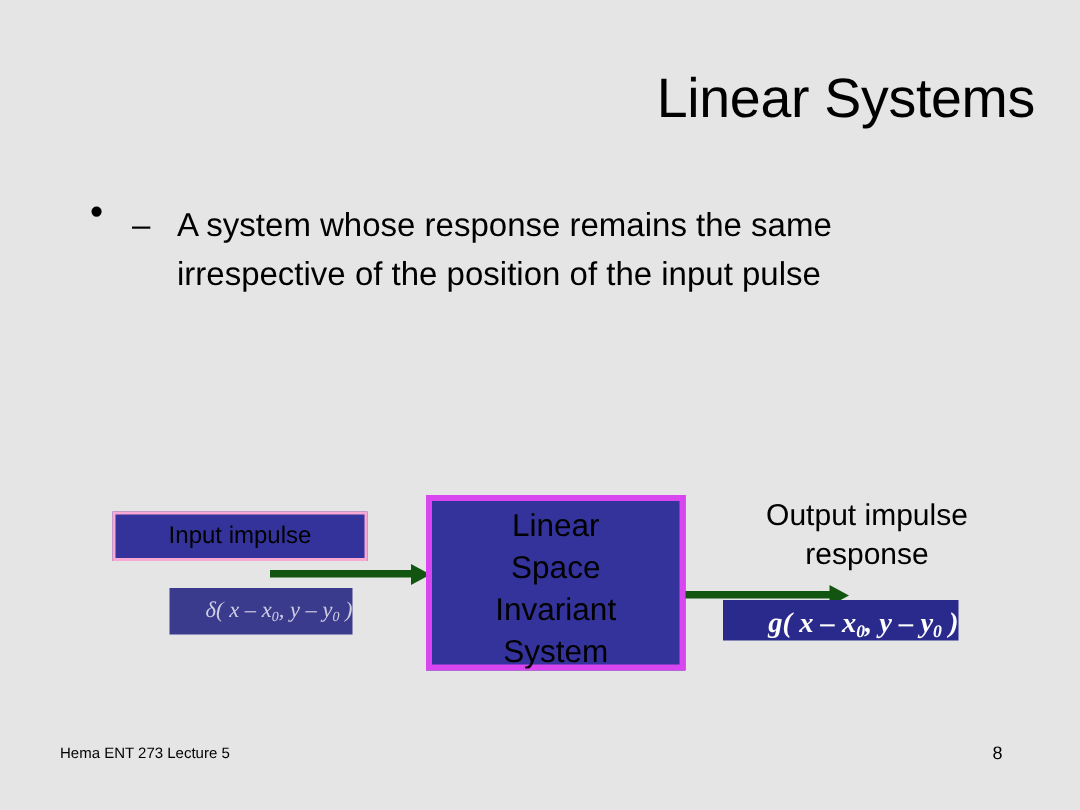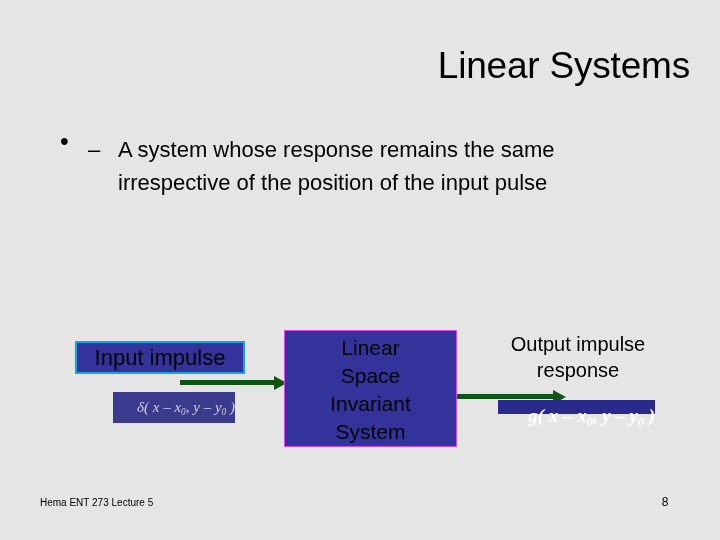--- a/index.html
+++ b/index.html
@@ -86,51 +86,51 @@
   .box {
     position: absolute;
     box-sizing: border-box;
     background: #33339b;
   }
   .box-input-label {
     left: 75px;
     top: 341px;
     width: 170px;
     height: 33px;
-    border: 2px solid #0ea5e9;
-    color: #000000;
-    font-size: 22px;
+    border: 2px solid #f9a8d4;
+    color: #000000;
+    font-size: 16px;
     line-height: 29px;
     text-align: center;
     white-space: nowrap;
   }
   .box-input-formula {
     left: 113px;
     top: 392px;
     width: 122px;
     height: 31px;
     background: #3b3b8e;
   }
   .box-system {
     left: 284px;
     top: 330px;
     width: 173px;
     height: 117px;
-    border: 1px solid #d946ef;
+    border: 4px solid #d946ef;
     color: #000000;
     font-size: 21px;
     line-height: 28px;
     text-align: center;
     padding-top: 3px;
   }
   .box-output-formula {
-    left: 498px;
+    left: 482px;
     top: 400px;
     width: 157px;
-    height: 14px;
+    height: 27px;
     background: #2a2a8c;
   }
   .label-output {
     position: absolute;
     left: 480px;
     top: 331px;
     width: 196px;
     text-align: center;
     font-size: 20px;
     line-height: 26px;

